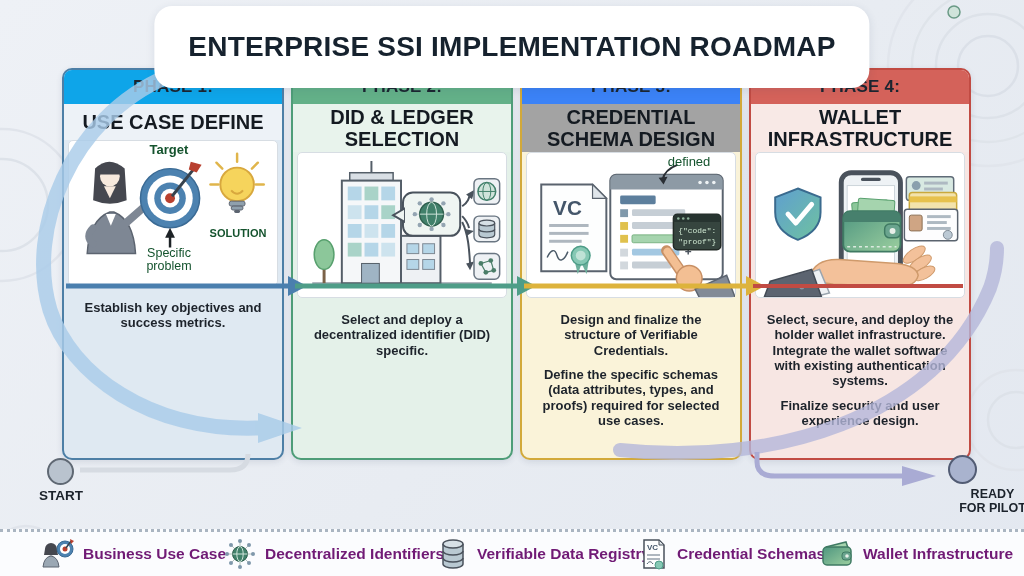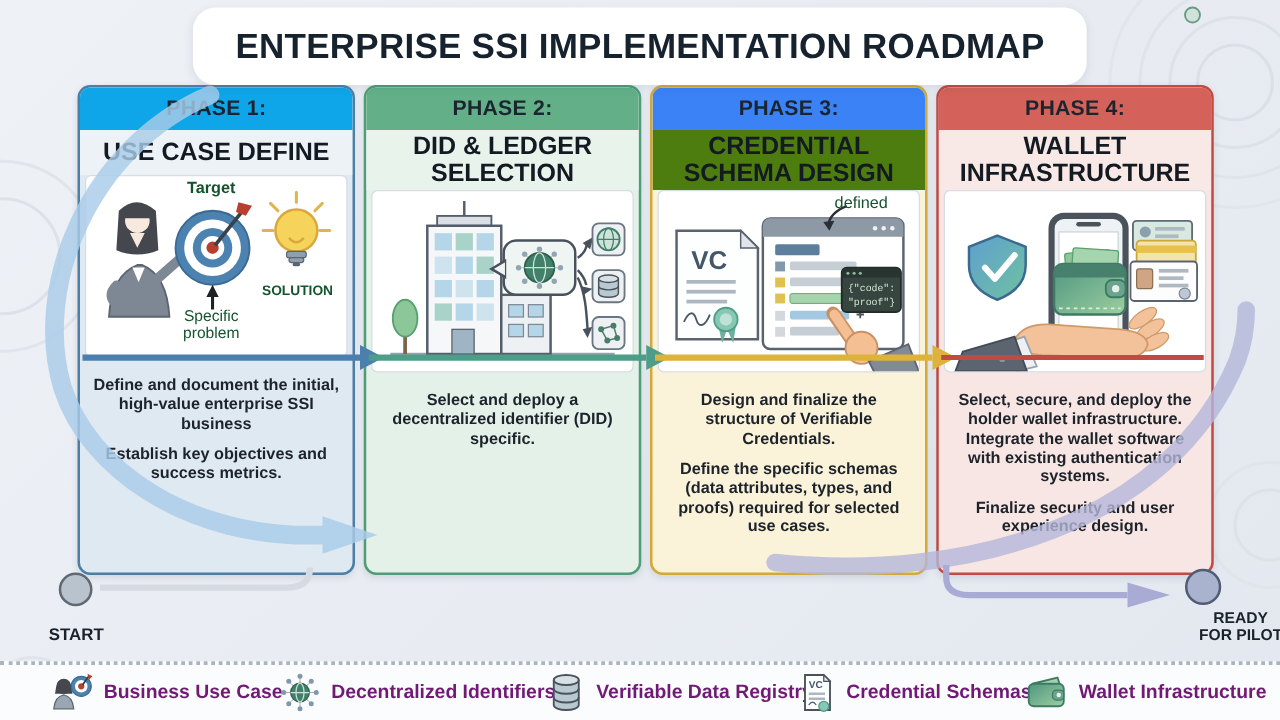--- a/index.html
+++ b/index.html
@@ -4,21 +4,21 @@
 <style>
   html,body{margin:0;padding:0;}
   body{font-family:"Liberation Sans","DejaVu Sans",sans-serif;background:#dfe3ea;}
   #stage{position:relative;width:1024px;height:576px;overflow:hidden;
          background:linear-gradient(135deg,#eef1f6 0%,#e8ecf2 55%,#e3e8f0 100%);}
   svg{display:block;}
   .layer{position:absolute;left:0;top:0;pointer-events:none;}
 
   
   #title-banner{position:absolute;left:50%;top:6px;transform:translateX(-50%);
-    background:#ffffff;border-radius:18px;padding:15px 34px;z-index:3;
+    background:#ffffff;border-radius:18px;padding:25px 34px;z-index:3;
     box-shadow:0 2px 8px rgba(40,60,90,.10);}
   #title-banner h1{margin:0;font-size:28px;font-weight:700;letter-spacing:.2px;
     color:#16222e;white-space:nowrap;}
 
   
   .phase{position:absolute;top:68px;width:218px;height:388px;border-radius:10px;
     display:flex;flex-direction:column;overflow:hidden;z-index:1;
     box-shadow:0 2px 6px rgba(40,60,90,.12);border:2px solid;}
   .phase-header{height:34px;display:flex;align-items:center;justify-content:center;
     font-size:17px;font-weight:700;color:#1b2530;letter-spacing:.2px;}
@@ -33,38 +33,38 @@
   .phase-body p{margin:0 0 9px;}
 
   #phase1{left:62px;border-color:#4d7fa6;background:#dfe9f2;}
   #phase1 .phase-header{background:#0ea5e9;}
   #phase1 .phase-subtitle{background:#edf2f7;}
   #phase2{left:291px;border-color:#4e9d78;background:#e4f1e9;}
   #phase2 .phase-header{background:#63b088;}
   #phase2 .phase-subtitle{background:#e8f3ec;}
   #phase3{left:520px;border-color:#d2a93a;background:#faf3d9;}
   #phase3 .phase-header{background:#3b82f6;}
-  #phase3 .phase-subtitle{background:#4d7c0f;padding:2px 24px;}
+  #phase3 .phase-subtitle{background:#a3a3a3;padding:2px 24px;}
   #phase4{left:749px;border-color:#c14b43;background:#f7e6e3;}
   #phase4 .phase-header{background:#d4625a;}
   #phase4 .phase-subtitle{background:#f8e9e6;}
 
   
   .ill-label{position:absolute;text-align:center;color:#14532d;z-index:2;}
   #lbl-target{left:68px;top:1px;width:64px;font-size:13px;font-weight:700;}
   #lbl-problem{left:60px;top:106px;width:80px;font-size:12.5px;line-height:1.05;}
   #lbl-solution{left:136px;top:86px;width:66px;font-size:11px;font-weight:700;}
   #lbl-defined{right:14px;top:1px;width:64px;font-size:13px;}
 
   
   .node-circle{position:absolute;border-radius:50%;z-index:3;box-sizing:border-box;}
   #start-circle{left:47px;top:458px;width:27px;height:27px;background:#b9c3ce;border:2.5px solid #5f6873;}
   #end-circle{left:948px;top:455px;width:29px;height:29px;background:#a9b3ce;border:2.5px solid #525c74;}
   .node-label{position:absolute;font-weight:700;color:#1b222b;z-index:3;text-align:center;}
-  #start-label{left:26px;top:488px;width:70px;font-size:13.5px;margin-top:12px;}
+  #start-label{left:26px;top:488px;width:70px;font-size:13.5px;}
   #end-label{left:935px;top:487px;width:115px;font-size:12.5px;line-height:1.15;}
 
   
   #legend{position:absolute;left:0;right:0;bottom:0;height:44px;background:#fbfcfe;
     border-top:3px dotted #aab5c1;z-index:4;}
   .legend-item{position:absolute;top:0;height:44px;display:flex;align-items:center;gap:9px;}
   .legend-item .legend-label{font-size:15.5px;font-weight:700;color:#701a75;white-space:nowrap;}
   #legend-item-0{left:40px;} #legend-item-1{left:224px;} #legend-item-2{left:438px;}
   #legend-item-3{left:640px;} #legend-item-4{left:820px;}
 </style>
@@ -132,21 +132,20 @@
           <rect x="160" y="61" width="16" height="5" rx="2" fill="#8fa0ad" stroke="#5c6470"></rect>
           <rect x="162" y="66" width="12" height="4" rx="2" fill="#8fa0ad" stroke="#5c6470"></rect>
           <rect x="165" y="70" width="6" height="3" rx="1.5" fill="#5c6470"></rect>
         </g>
       </svg>
       <div class="ill-label" id="lbl-target">Target</div>
       <div class="ill-label" id="lbl-problem">Specific problem</div>
       <div class="ill-label" id="lbl-solution">SOLUTION</div>
     </div>
     <div class="phase-body">
-      <p>Define and document the initial, high-value enterprise SSI business</p>
       <p>Establish key objectives and success metrics.</p>
     </div>
   </section>
 
   <section class="phase" id="phase2">
     <div class="phase-header">PHASE 2:</div>
     <div class="phase-subtitle">DID &amp; LEDGER SELECTION</div>
     <div class="phase-illustration">
       <svg viewBox="0 0 206 146">
         <line x1="12" y1="132" x2="194" y2="132" stroke="#9aa2ac" stroke-width="2"></line>

